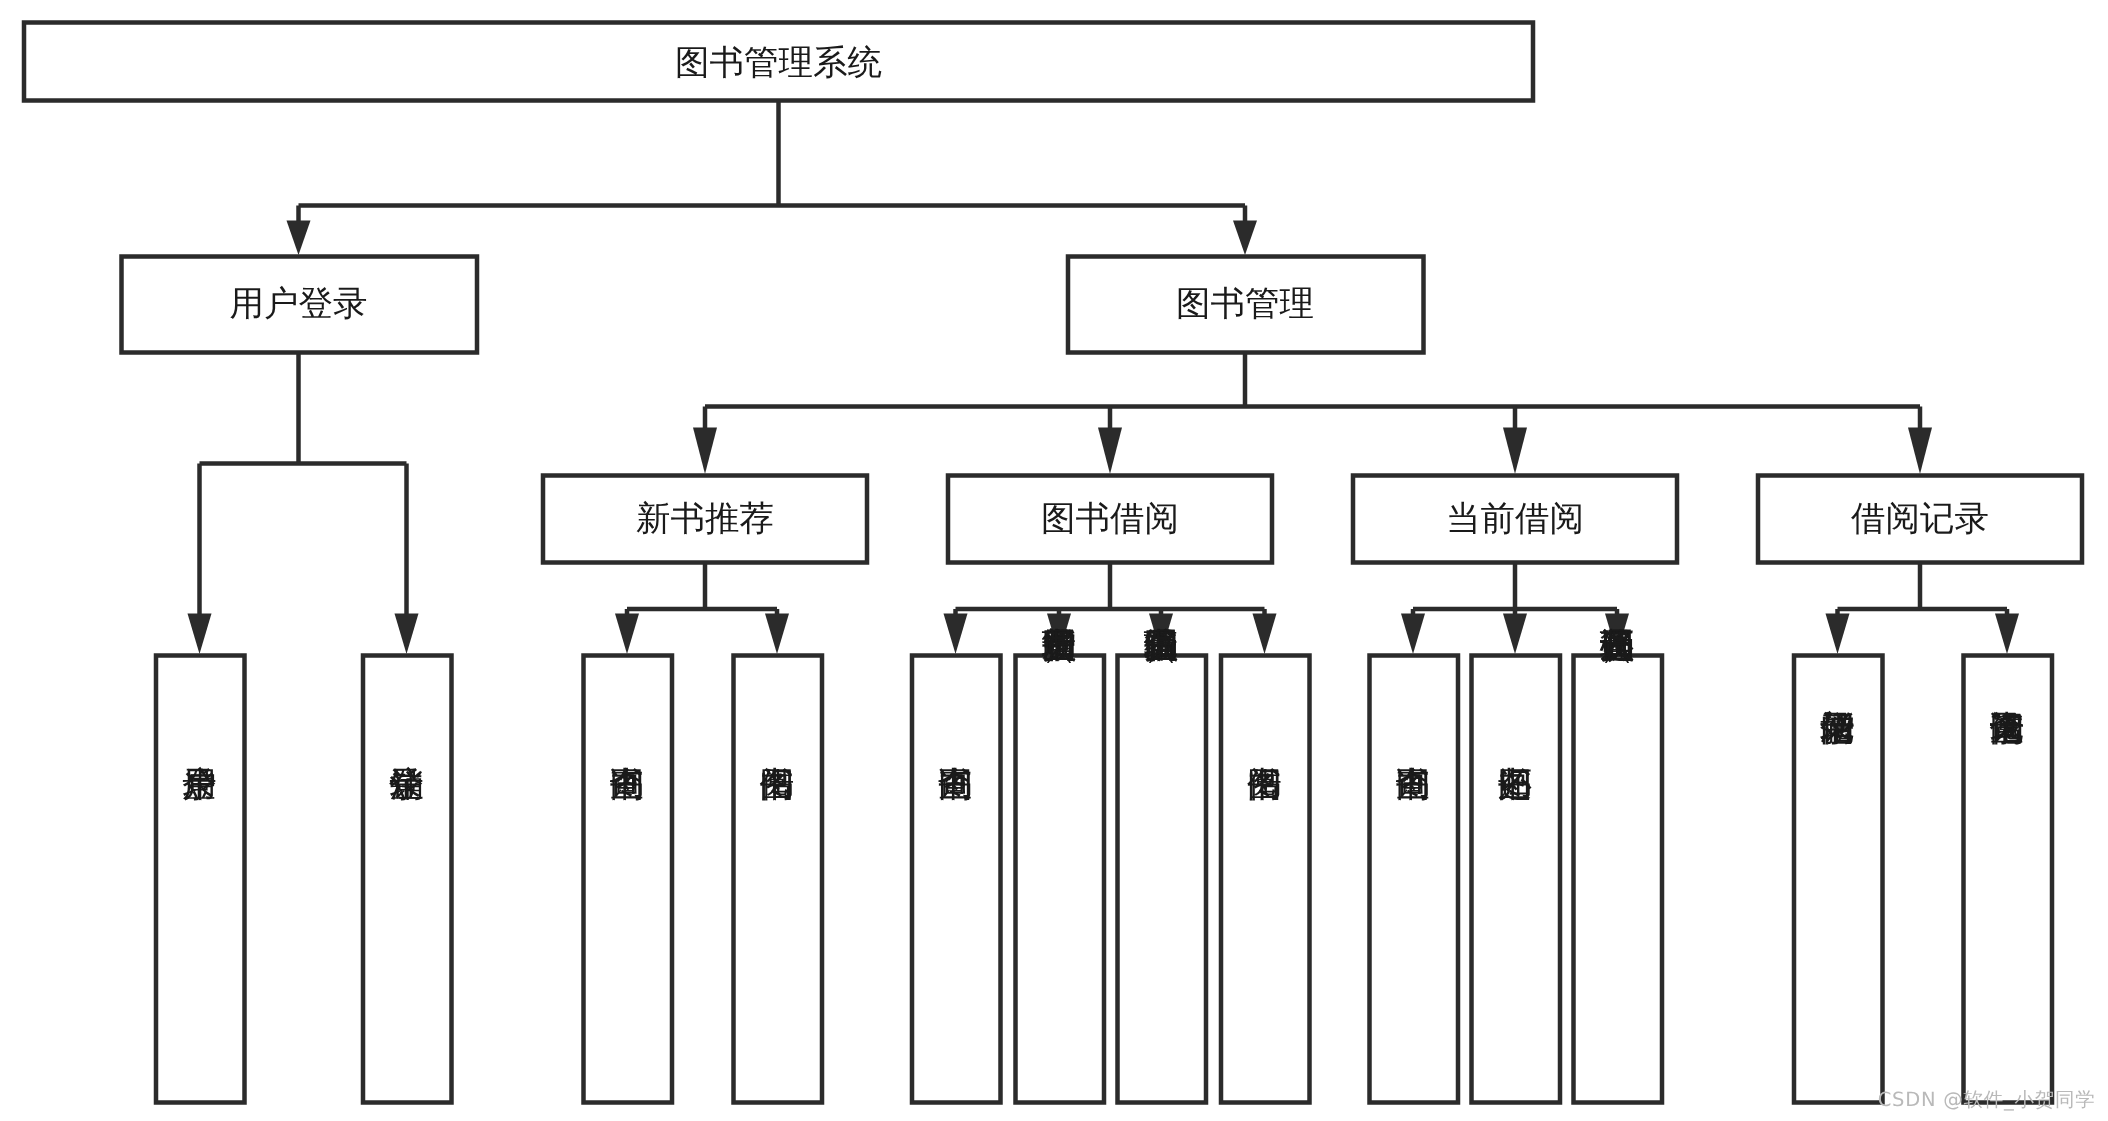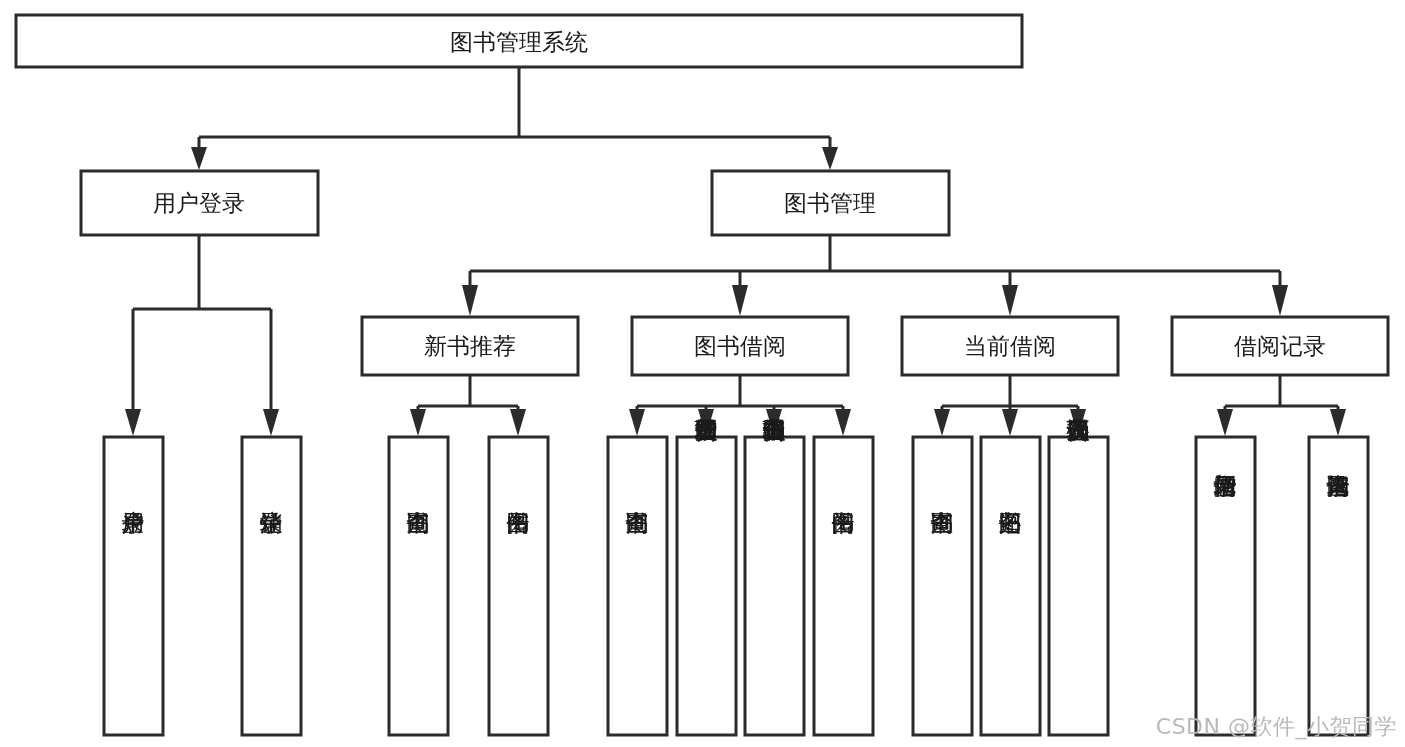--- a/index.html
+++ b/index.html
@@ -51,21 +51,21 @@
     fill: #1a1a1a;
     font-family: "DejaVu Sans", "Liberation Sans", sans-serif;
     font-size: 23px;
     text-anchor: middle;
   }
   .watermark {
     position: absolute;
     right: 8px;
     bottom: 5px;
     font-family: "DejaVu Sans", "Liberation Sans", sans-serif;
-    font-size: 22px;
+    font-size: 13px;
     color: #b9b9b9;
     letter-spacing: 0.5px;
     white-space: nowrap;
     user-select: none;
   }
 </style>
 </head>
 <body>
 
 <div id="diagram-root">

